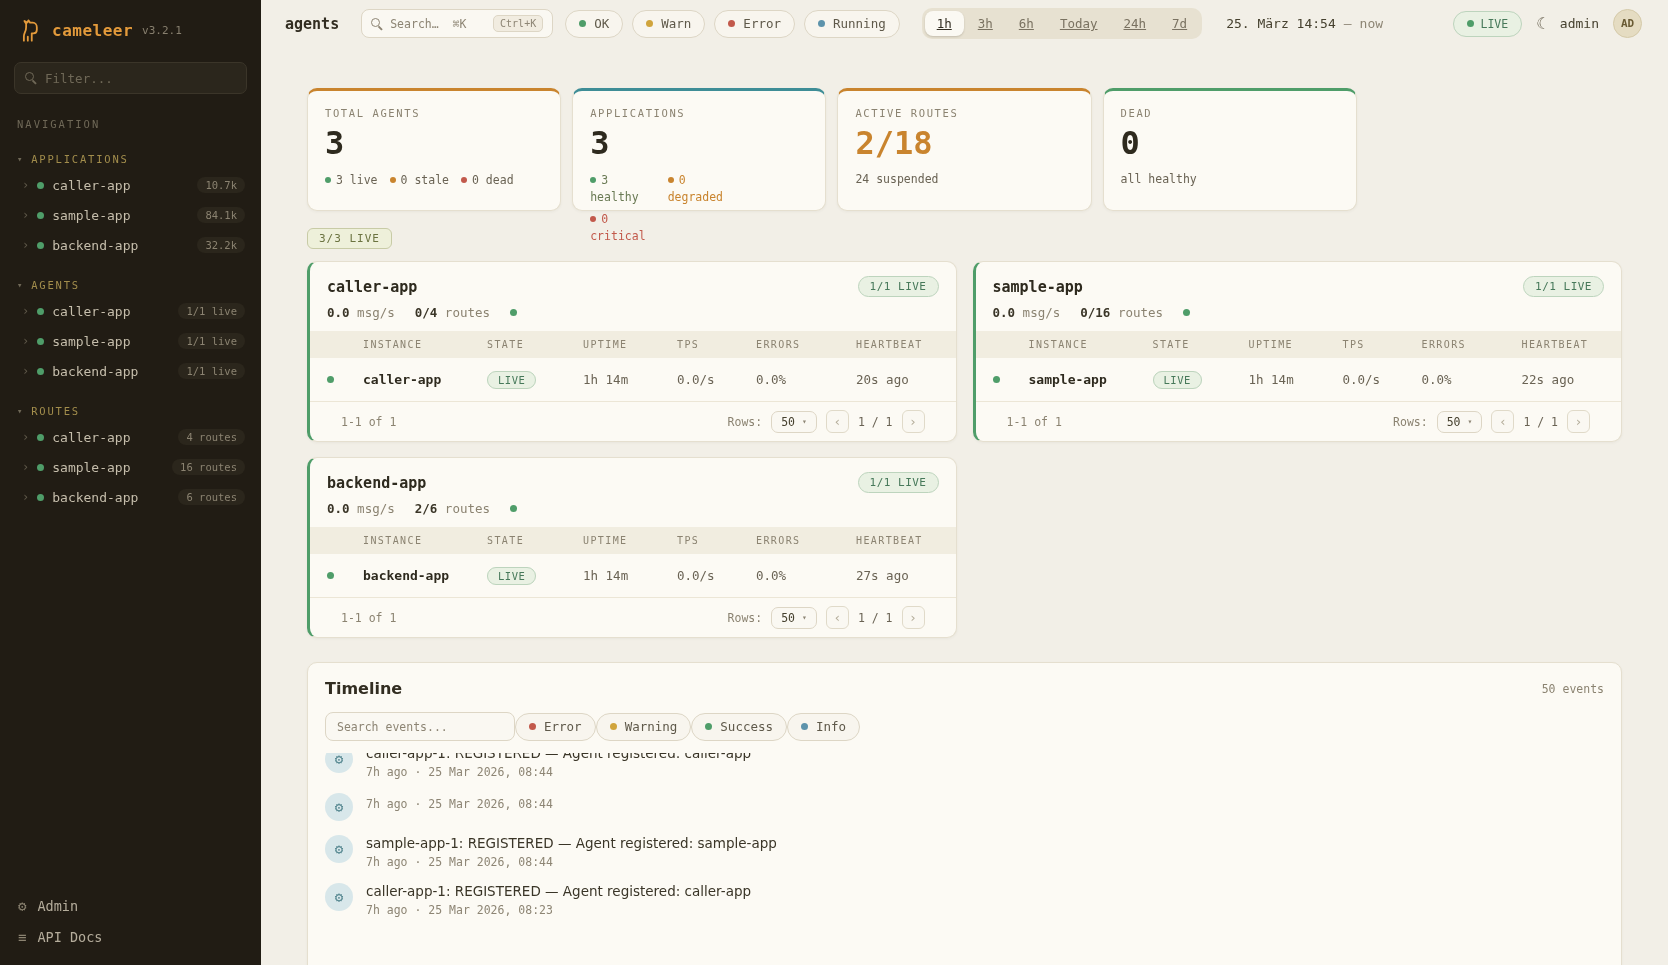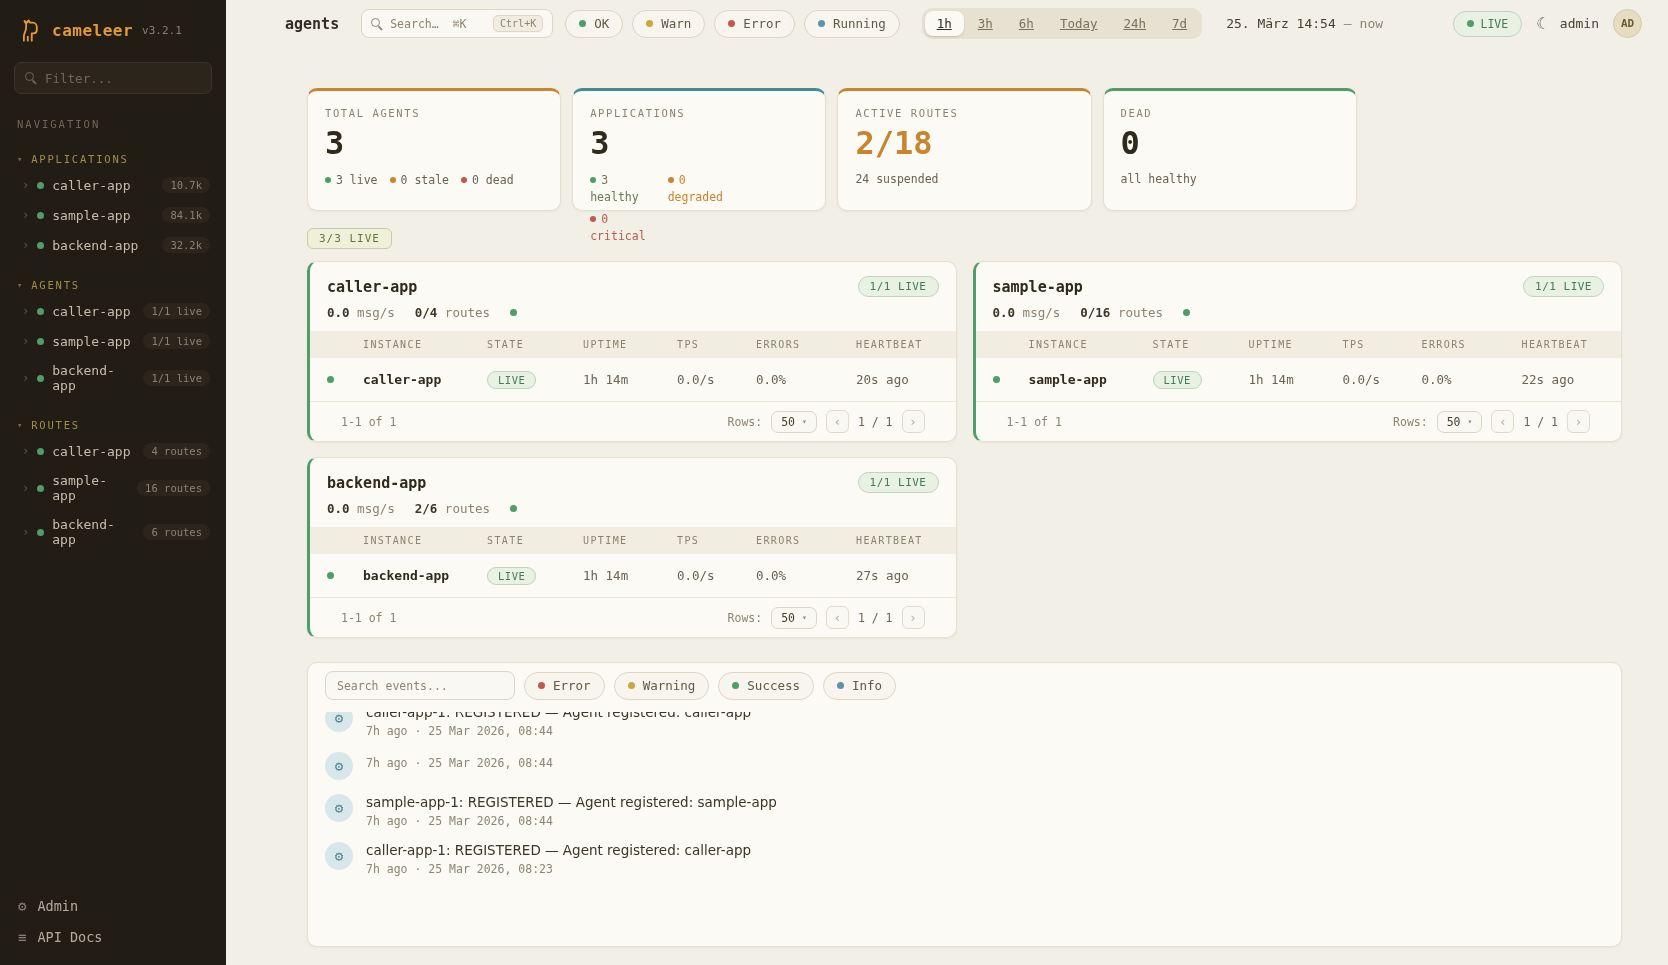--- a/index.html
+++ b/index.html
@@ -7,21 +7,21 @@
   body {
     background:#f2efe7;
     font-family:"DejaVu Sans Mono", monospace;
     color:#332e22;
     position:relative;
   }
   .sans { font-family:"DejaVu Sans", "Liberation Sans", sans-serif; }
 
   
   .sidebar {
-    position:absolute; left:0; top:0; bottom:0; width:226px;
+    position:absolute; left:0; top:0; bottom:0; width:261px;
     background:#211c14; display:flex; flex-direction:column;
   }
   .logo-row { display:flex; align-items:center; gap:9px; padding:17px 16px 10px; }
   .logo-name { color:#e39a3b; font-weight:bold; font-size:16px; letter-spacing:.5px; }
   .logo-ver { color:#877f6e; font-size:11px; }
   .side-filter {
     margin:8px 14px 14px; height:32px; background:#2b261c; border:1px solid #3b3529;
     border-radius:7px; display:flex; align-items:center; gap:8px; padding:0 10px;
   }
   .side-filter input {
@@ -165,21 +165,21 @@
   .pg-num { color:#6a6354; }
 
   
   .timeline-card {
     margin-top:24px; background:#fcfaf4; border:1px solid #e5dfcf; border-radius:10px;
     box-shadow:0 1px 3px rgba(60,50,30,.05); padding-bottom:22px;
   }
   .tl-header { display:flex; align-items:center; justify-content:space-between; padding:16px 17px 6px; }
   .tl-title { font-size:16px; font-weight:bold; color:#322d21; }
   .tl-count { font-size:11.5px; color:#8b8371; }
-  .tl-controls { display:flex; align-items:center; gap:9px; padding:8px 17px 12px; }
+  .tl-controls { display:flex; align-items:center; padding:8px 17px 12px; }
   .tl-search {
     width:190px; height:29px; border:1px solid #ddd6c5; background:#faf8f2; border-radius:8px;
     font-family:inherit; font-size:11.5px; color:#6a6354; padding:0 11px; outline:none;
   }
   .tl-search::placeholder { color:#8d8574; }
   .events { overflow:hidden; height:212px; }
   .event { display:flex; gap:13px; padding:7px 17px; align-items:flex-start; cursor:pointer; }
   .event:first-child { margin-top:-15px; }
   .event-icon {
     width:28px; height:28px; border-radius:50%; background:#d8e7ea; color:#54868f;
@@ -531,20 +531,24 @@
           <span class="pg-btn">
               <span>›</span>
             </span>
         </div>
       </div>
     </div>
   </div>
 
   
   <div class="timeline-card">
+    <div class="tl-header">
+      <span class="tl-title sans">Timeline</span>
+      <span class="tl-count">50 events</span>
+    </div>
     <div class="tl-controls">
       <input class="tl-search" placeholder="Search events..." style="">
       <div class="chip">
         <span class="dot" style="background: rgb(194, 89, 75);"></span>
         <span>Error</span>
       </div>
       <div class="chip">
         <span class="dot" style="background: rgb(208, 164, 60);"></span>
         <span>Warning</span>
       </div>

